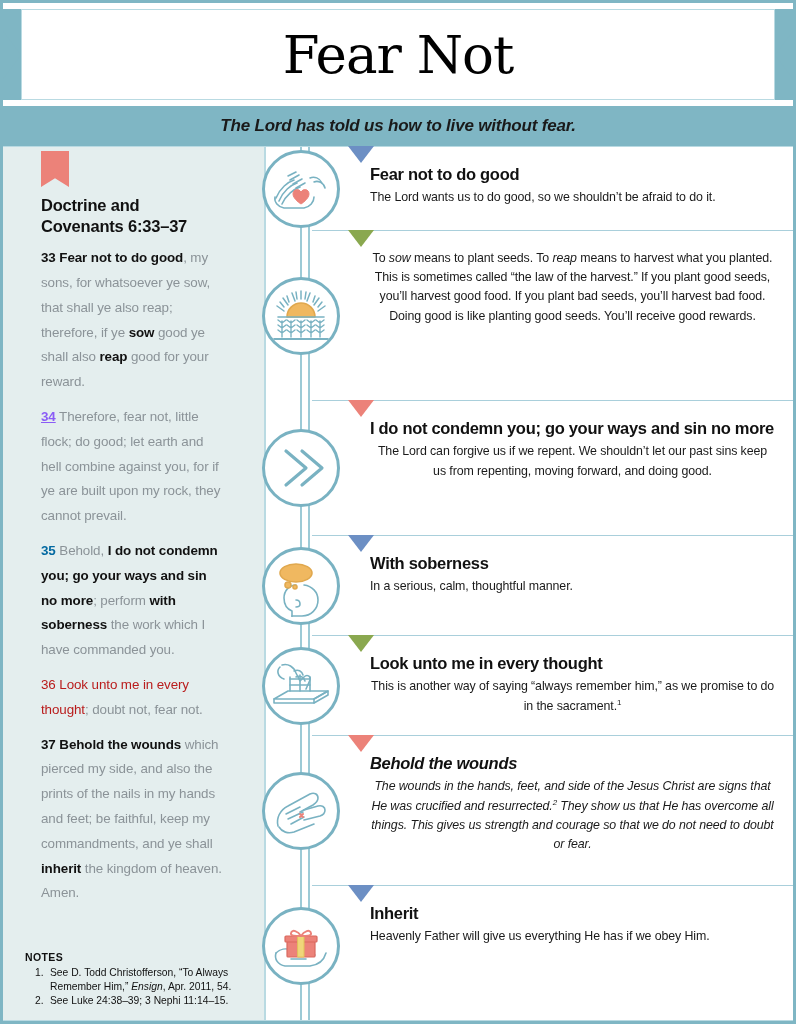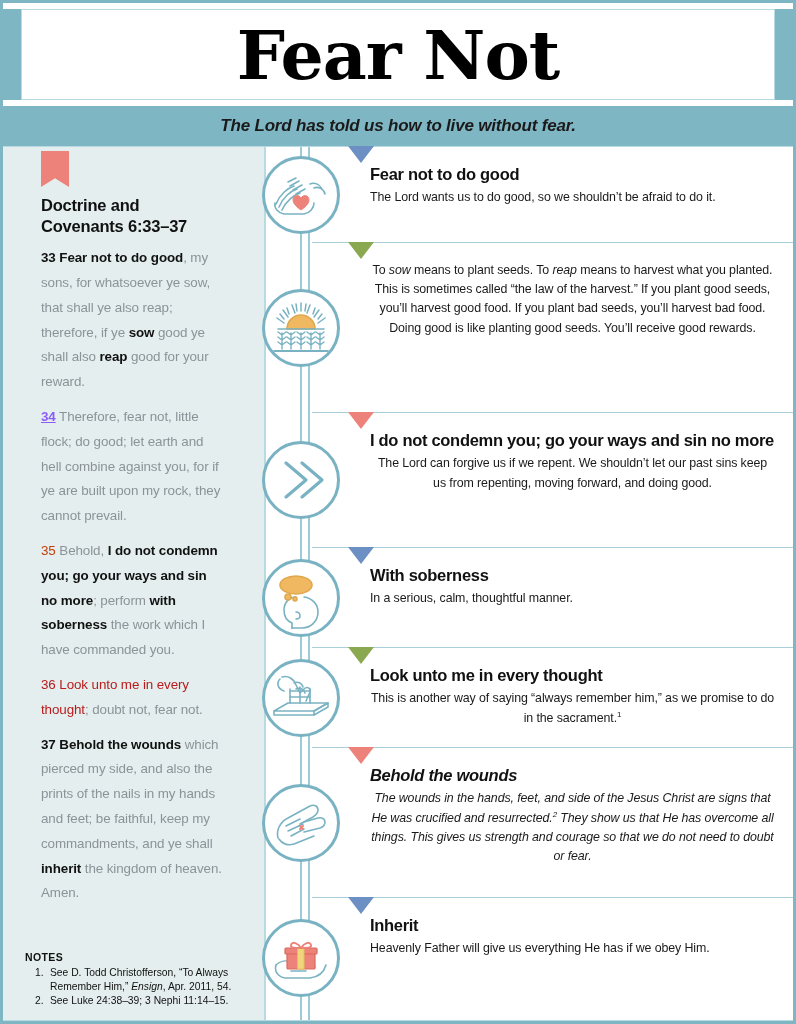--- a/index.html
+++ b/index.html
@@ -35,22 +35,22 @@
   .notch-left, .notch-right {
     position: absolute; top: 50%; transform: translateY(-50%);
     width: 0; height: 0;
     border-top: 24px solid transparent;
     border-bottom: 24px solid transparent;
   }
   .notch-left { left: 0px; border-left: 18px solid #7fb6c4; }
   .notch-right { right: 0px; border-right: 18px solid #7fb6c4; }
   .title {
     font-family: "DejaVu Serif", serif;
-    font-weight: bold;
-    font-size: 68px;
+    font-weight: normal;
+    font-size: 53px;
     letter-spacing: -1px;
     color: #000;
     line-height: 1;
     white-space: nowrap;
   }
 
   
   .subtitle-bar {
     height: 40px;
     background: #7fb6c4;
@@ -205,21 +205,21 @@
   </div>
 
   <div class="body-area">
 
     <aside class="sidebar">
       <div class="bookmark"></div>
       <div class="ref-title">Doctrine and Covenants 6:33–37</div>
       <div id="verses">
           <p class="verse"><span style="color: rgb(17, 17, 17); font-weight: bold;">33 Fear not to do good</span><span>, my sons, for whatsoever ye sow, that shall ye also reap; therefore, if ye </span><span style="color: rgb(17, 17, 17); font-weight: bold;">sow</span><span> good ye shall also </span><span style="color: rgb(17, 17, 17); font-weight: bold;">reap</span><span> good for your reward.</span></p>
           <p class="verse"><span style="color: #8b5cf6; font-weight: bold; text-decoration: underline;">34</span><span> Therefore, fear not, little flock; do good; let earth and hell combine against you, for if ye are built upon my rock, they cannot prevail.</span></p>
-          <p class="verse"><span style="color: #c2410c; font-weight: normal;">35</span><span> Behold, </span><span style="color: rgb(17, 17, 17); font-weight: bold;">I do not condemn you; go your ways and sin no more</span><span>; perform </span><span style="color: rgb(17, 17, 17); font-weight: bold;">with soberness</span><span> the work which I have commanded you.</span></p>
+          <p class="verse"><span style="color: #0369a1; font-weight: bold;">35</span><span> Behold, </span><span style="color: rgb(17, 17, 17); font-weight: bold;">I do not condemn you; go your ways and sin no more</span><span>; perform </span><span style="color: rgb(17, 17, 17); font-weight: bold;">with soberness</span><span> the work which I have commanded you.</span></p>
           <p class="verse"><span style="color: #b91c1c; font-weight: normal;">36 Look unto me in every thought</span><span>; doubt not, fear not.</span></p>
           <p class="verse"><span style="color: rgb(17, 17, 17); font-weight: bold;">37 Behold the wounds</span><span> which pierced my side, and also the prints of the nails in my hands and feet; be faithful, keep my commandments, and ye shall </span><span style="color: rgb(17, 17, 17); font-weight: bold;">inherit</span><span> the kingdom of heaven. Amen.</span></p>
         </div>
       <div class="notes">
         <div class="notes-title">NOTES</div>
         <div id="notes-list">
             <div class="note-item">
               <span class="note-num">1.</span>
               <span class="note-text"><span>See D. Todd Christofferson, “To Always Remember Him,” </span><i>Ensign</i><span>, Apr. 2011, 54.</span></span>
             </div>
@@ -227,21 +227,21 @@
               <span class="note-num">2.</span>
               <span class="note-text"><span>See Luke 24:38–39; 3 Nephi 11:14–15.</span></span>
             </div>
           </div>
       </div>
     </aside>
 
     <section class="timeline">
       <div class="rail"></div>
       <div id="rows">
-          <div class="row" style="height: 96px;">
+          <div class="row" style="height: 84px;">
             <div class="marker" style="border-top-color: rgb(108, 143, 196);"></div>
             <div class="medallion">
               <svg width="62" height="62" viewBox="0 0 62 62" fill="none" stroke="#79b2c2" stroke-width="1.6" stroke-linecap="round" stroke-linejoin="round">
     <path d="M6 40 C10 30 18 24 24 22 M9 43 C13 33 21 27 27 25 M12 46 C16 37 24 31 30 29"></path>
     <path d="M18 18 L26 14 M20 22 L29 17 M23 26 L32 21 M26 30 L35 25"></path>
     <path d="M5 39 C4 44 8 49 14 50 L34 50 C40 49 44 44 44 39"></path>
     <path d="M40 20 C44 18 50 20 52 25 M44 24 C48 22 54 25 55 30"></path>
     <g fill="#ec8279" stroke="#ec8279" stroke-width="1">
       <path d="M31 34 c-2-4-8-3-8 2 0 5 8 10 8 10 s8-5 8-10c0-5-6-6-8-2z"></path>
     </g>

